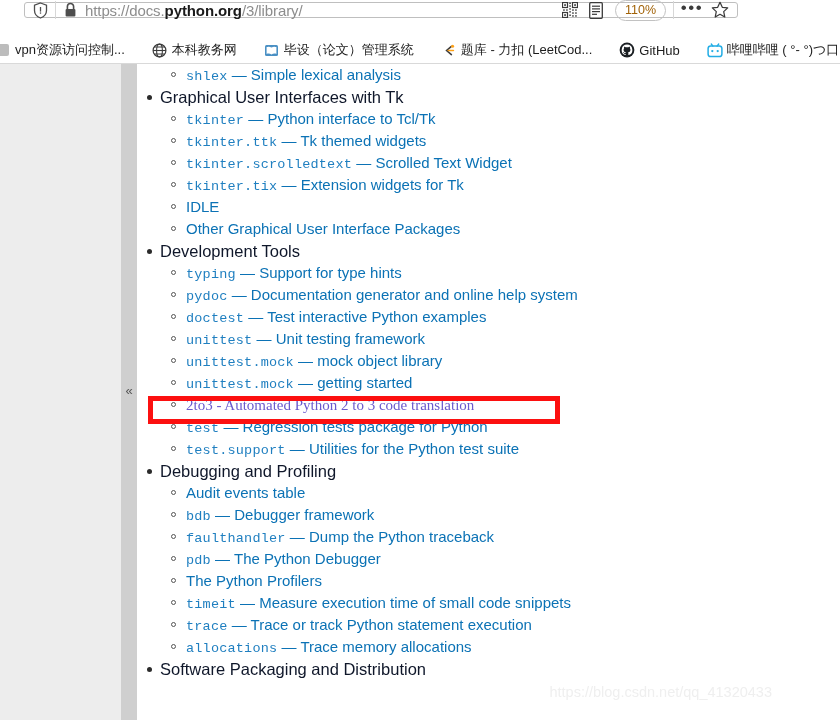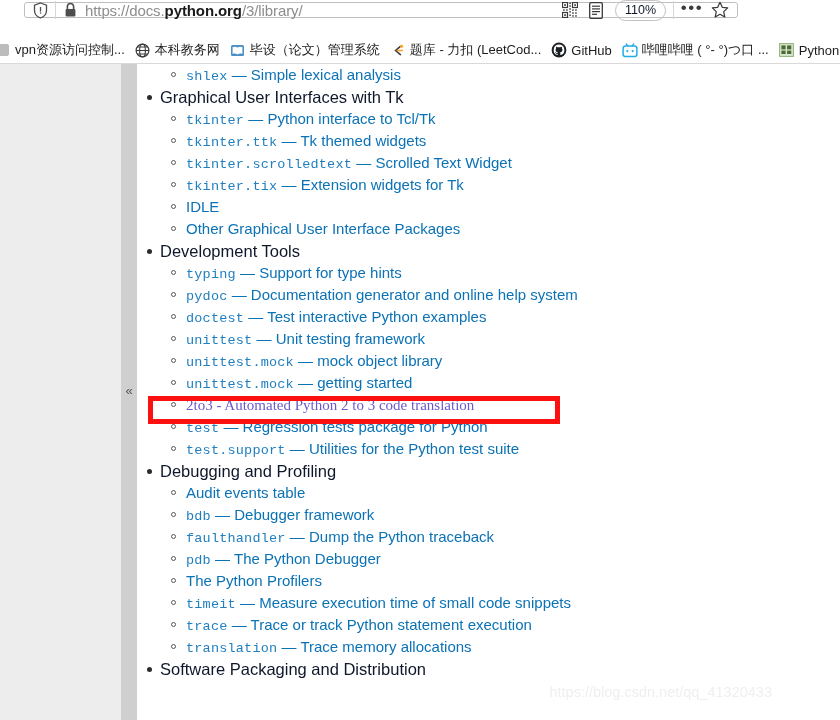--- a/index.html
+++ b/index.html
@@ -64,38 +64,39 @@
     width: 26px; height: 26px;
     display: flex; align-items: center; justify-content: center;
   }
   #zoom-badge {
     border: 1px solid #c2c2c2;
     border-radius: 11px;
     height: 21px;
     padding: 0 9px;
     display: flex; align-items: center; justify-content: center;
     font-size: 12.5px;
-    color: #0f172a;
+    color: #a16207;
     margin: 0 4px 0 6px;
   }
   #sep-2 { width: 1px; height: 18px; background: #d7d7d7; margin: 0 3px; }
   #ellipsis-btn {
     font-size: 17px; color: #3a3a3a; letter-spacing: 1.5px;
     line-height: 10px; padding-bottom: 5px;
     width: 30px; display: flex; align-items: center; justify-content: center;
   }
 
   
   #bookmarks-bar {
     position: absolute; top: 37px; left: 0;
     width: 840px; height: 27px;
     display: flex; align-items: center;
     background: #ffffff;
     overflow: hidden;
     border-bottom: 1px solid #d9d9d9;
+    gap: 17px;
   }
   .bookmark {
     display: flex; align-items: center;
     height: 23px;
     padding: 0 5px;
     flex: 0 0 auto;
     white-space: nowrap;
   }
   .bm-icon {
     width: 16px; height: 16px;
@@ -436,21 +437,21 @@
             <span class="sec-bullet"></span>
             <span class="sec-title">Debugging and Profiling</span>
             <ul class="toc-l2">
               <li class="toc-item"><span class="item-bullet"></span><span class="item-link"><span class="plain">Audit events table</span></span></li>
               <li class="toc-item"><span class="item-bullet"></span><span class="item-link"><span class="mono">bdb</span><span class="dash"> — </span><span class="plain">Debugger framework</span></span></li>
               <li class="toc-item"><span class="item-bullet"></span><span class="item-link"><span class="mono">faulthandler</span><span class="dash"> — </span><span class="plain">Dump the Python traceback</span></span></li>
               <li class="toc-item"><span class="item-bullet"></span><span class="item-link"><span class="mono">pdb</span><span class="dash"> — </span><span class="plain">The Python Debugger</span></span></li>
               <li class="toc-item"><span class="item-bullet"></span><span class="item-link"><span class="plain">The Python Profilers</span></span></li>
               <li class="toc-item"><span class="item-bullet"></span><span class="item-link"><span class="mono">timeit</span><span class="dash"> — </span><span class="plain">Measure execution time of small code snippets</span></span></li>
               <li class="toc-item"><span class="item-bullet"></span><span class="item-link"><span class="mono">trace</span><span class="dash"> — </span><span class="plain">Trace or track Python statement execution</span></span></li>
-              <li class="toc-item"><span class="item-bullet"></span><span class="item-link"><span class="mono">translation</span><span class="dash"> — </span><span class="plain">Trace memory allocations</span></span></li>
+              <li class="toc-item"><span class="item-bullet"></span><span class="item-link"><span class="mono">allocations</span><span class="dash"> — </span><span class="plain">Trace memory allocations</span></span></li>
             </ul>
           </li>
           <li class="toc-section">
             <span class="sec-bullet"></span>
             <span class="sec-title">Software Packaging and Distribution</span>
           </li>
         </ul>
       </div>
     <div id="red-highlight-box"></div>
     <div id="watermark">https://blog.csdn.net/qq_41320433</div>

